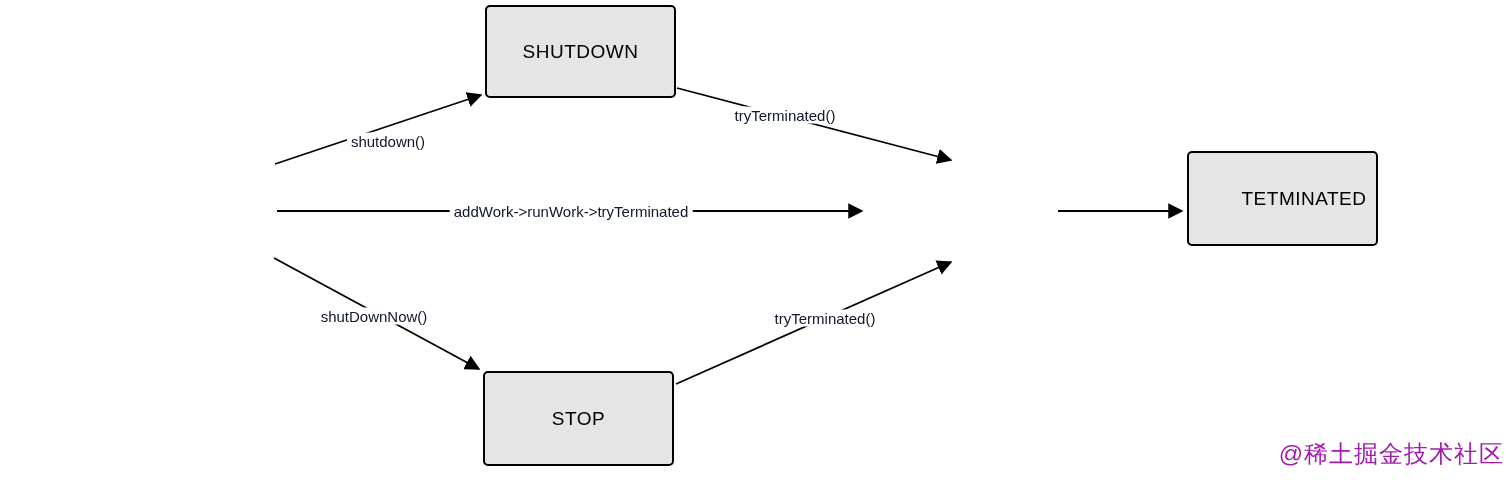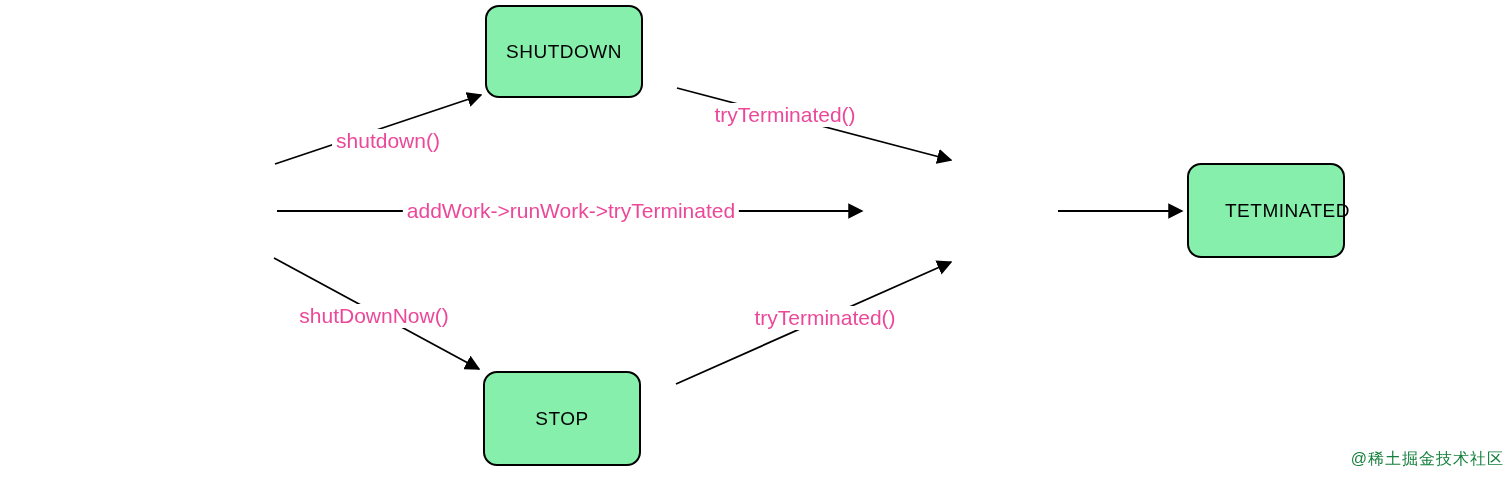--- a/index.html
+++ b/index.html
@@ -14,57 +14,57 @@
   }
   .edges-layer {
     position: absolute;
     left: 0; top: 0;
     width: 1512px;
     height: 480px;
   }
   .edges-layer line { stroke: #000000; stroke-width: 1.8; }
   .state-node {
     position: absolute;
-    width: 158px;
+    width: 191px;
     height: 95px;
-    background: #86efac;
+    background: #e5e5e5;
     border: 2px solid #000000;
-    border-radius: 14px;
+    border-radius: 5px;
     display: flex;
     align-items: center;
     justify-content: center;
     font-size: 19px;
     color: #000000;
     letter-spacing: 0.5px;
   }
   .node-running    { left: 86px;  top: 163px; }
   .node-shutdown   { left: 485px; top: 5px;  height: 93px; }
   .node-stop       { left: 483px; top: 371px; }
   .node-tidying    { left: 867px; top: 163px; }
-  .node-terminated { left: 1187px; top: 163px; padding-left: 43px; }
+  .node-terminated { left: 1187px; top: 151px; padding-left: 43px; }
   .edge-label {
     position: absolute;
     transform: translate(-50%, -50%);
     background: #ffffff;
     padding: 0 4px;
-    font-size: 21px;
-    color: #ec4899;
+    font-size: 15px;
+    color: #0f172a;
     white-space: nowrap;
   }
   .lbl-shutdown      { left: 388px; top: 141px; }
   .lbl-addwork       { left: 571px; top: 211px; }
   .lbl-shutdownnow   { left: 374px; top: 310px; margin-top: 6px; }
   .lbl-tryterm-top   { left: 785px; top: 115px; }
   .lbl-tryterm-bot   { left: 825px; top: 318px; }
   .watermark {
     position: absolute;
     right: 8px;
     bottom: 10px;
-    font-size: 16px;
-    color: #15803d;
+    font-size: 24px;
+    color: #a21caf;
     letter-spacing: 1px;
   }
 </style>
 </head>
 <body>
 
 <div class="canvas">
 
   <svg class="edges-layer" viewBox="0 0 1512 480" xmlns="http://www.w3.org/2000/svg" aria-hidden="true">
     <defs>

